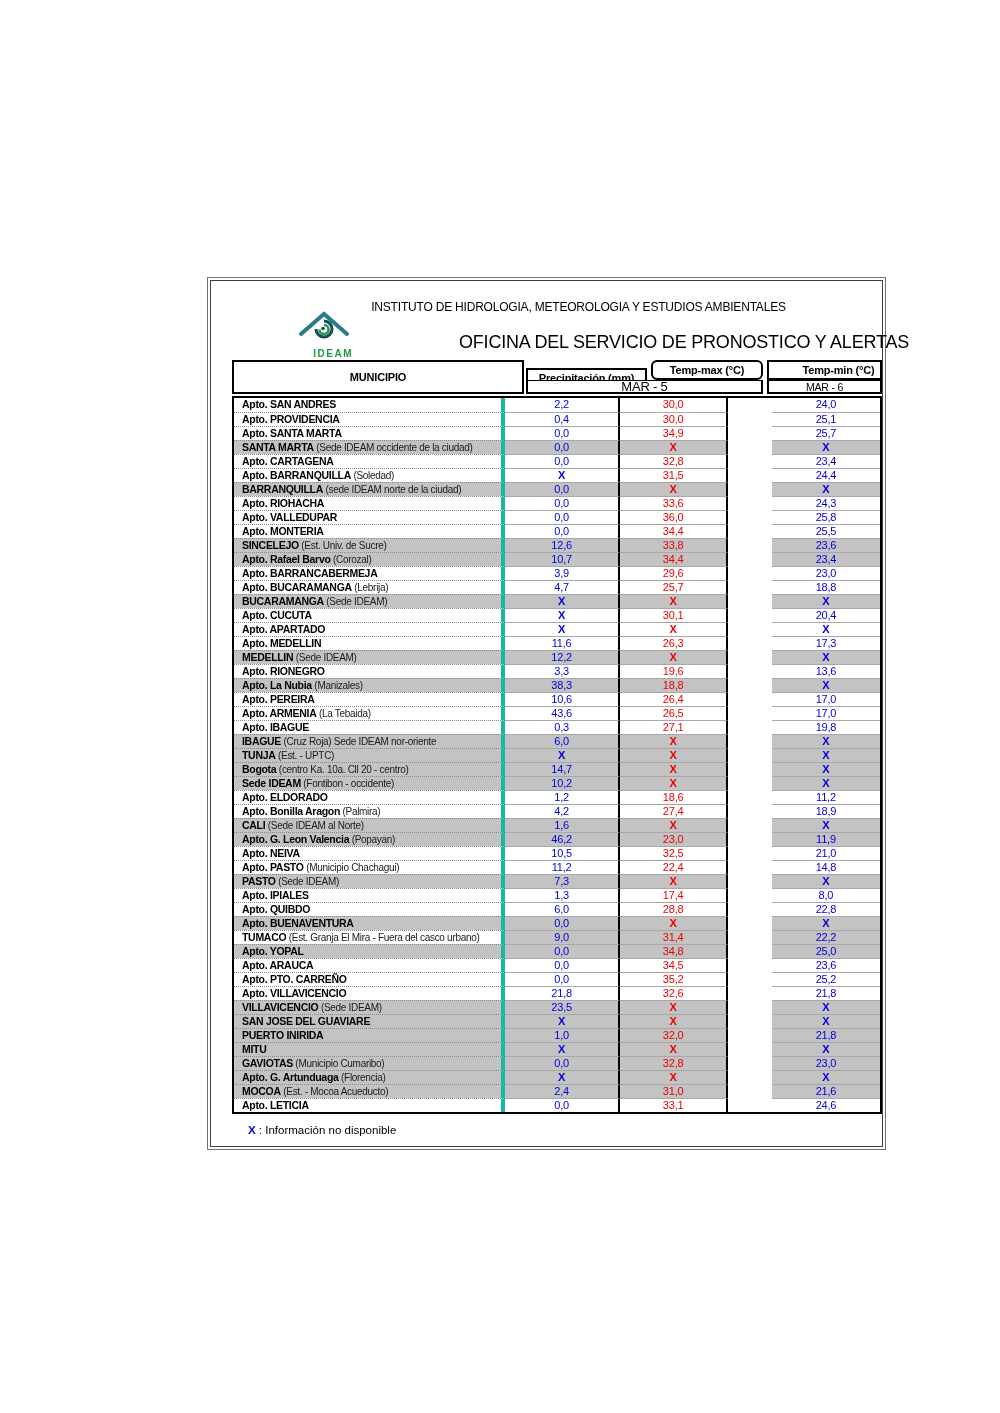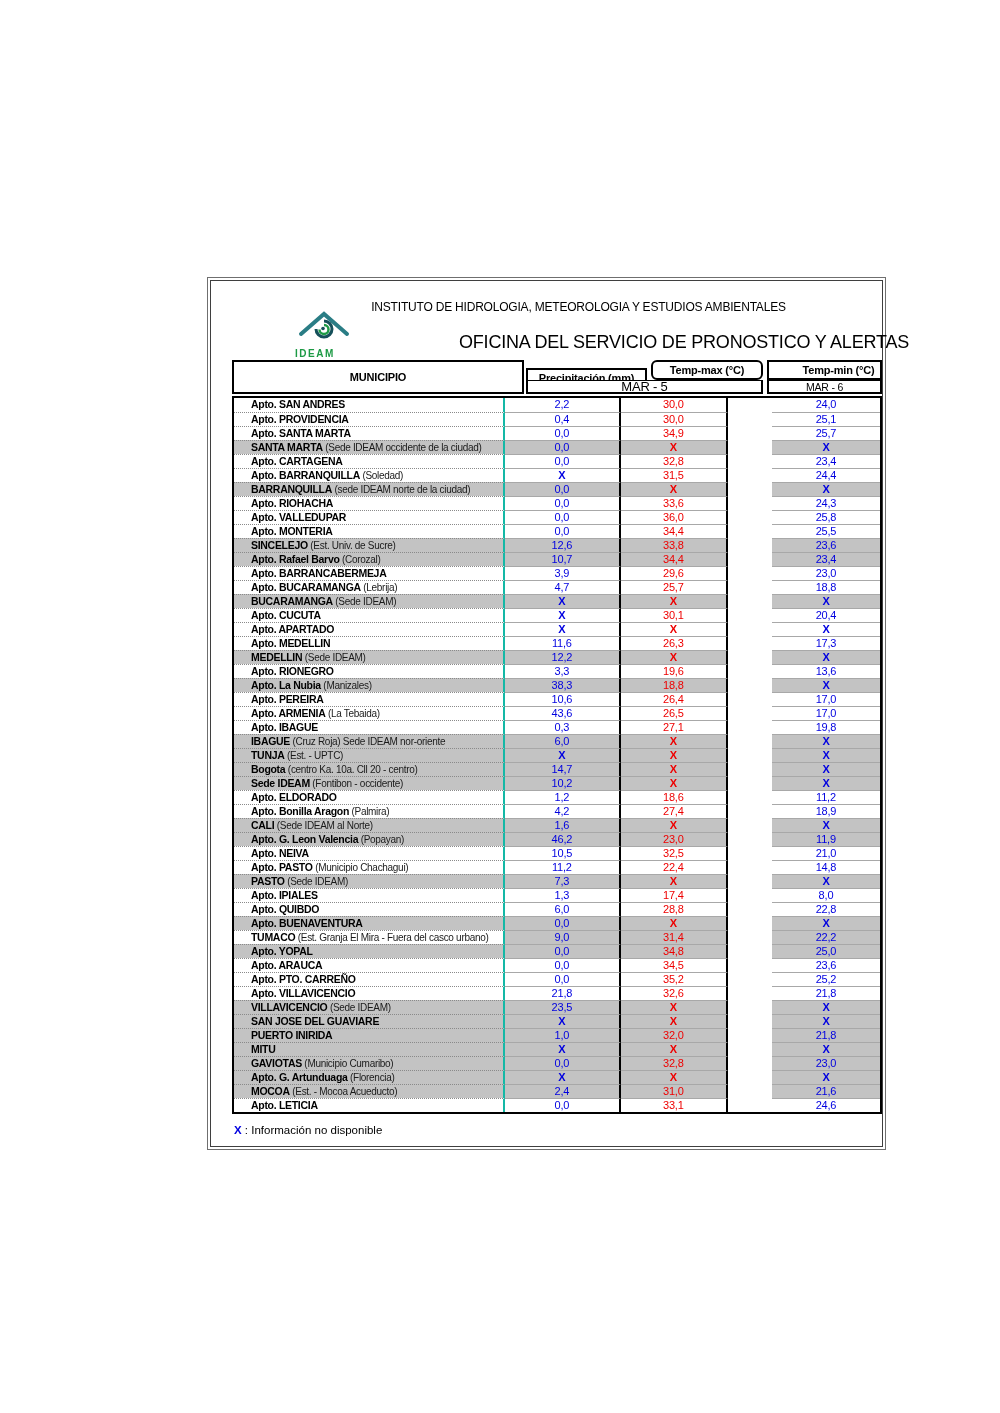--- a/index.html
+++ b/index.html
@@ -6,51 +6,51 @@
   body{width:1000px;height:1413px;position:relative;font-family:"Liberation Sans",sans-serif;color:#000;}
 
   .page-box{position:absolute;left:210px;top:280px;width:671px;height:865px;
     border:1px solid #3f3f3f;outline:1px solid #6f6f6f;outline-offset:2px;background:#fff;}
 
   .title1{position:absolute;top:19px;left:0;width:100%;box-sizing:border-box;padding-left:64px;
     text-align:center;font-size:12px;letter-spacing:-0.2px;white-space:nowrap;}
   .subtitle{position:absolute;top:51px;left:248px;width:424px;text-align:center;
     font-size:18px;letter-spacing:-0.2px;white-space:nowrap;}
 
-  .logo{position:absolute;left:84px;top:26px;width:58px;text-align:left;}
+  .logo{position:absolute;left:84px;top:26px;width:58px;text-align:right;}
   .logo .ideam-text{font-size:10px;font-weight:bold;letter-spacing:1.5px;color:var(--logo-green);margin-top:-3px;}
 
   .table{position:absolute;left:21px;top:79px;width:650px;}
   .th{position:absolute;box-sizing:border-box;border:2px solid #000;background:#fff;
     display:flex;align-items:center;justify-content:center;font-weight:bold;font-size:11px;
     letter-spacing:-0.2px;white-space:nowrap;}
   .th-mun{left:0;top:0;width:292px;height:34px;}
   .th-precip{left:294px;top:8px;width:121px;height:20px;}
   .th-tmax{left:419px;top:0;width:112px;height:20px;border-radius:6px;}
   .th-tmin{left:535px;top:0;width:115px;height:20px;padding-left:28px;}
   .th-mar5{left:294px;top:20px;width:237px;height:14px;font-weight:normal;font-size:13px;border-width:1px 2px 2px 2px;}
   .th-mar6{left:535px;top:20px;width:115px;height:14px;font-weight:normal;font-size:10.5px;border-width:1px 2px 2px 2px;}
 
   .tbody{position:absolute;left:0;top:36px;width:650px;box-sizing:border-box;border:2px solid #000;background:#fff;}
   .tr{display:flex;height:14px;}
   .td{box-sizing:border-box;overflow:hidden;white-space:nowrap;}
-  .td.name{width:292px;border-right:2px solid #14b8a6;padding-left:17px;
+  .td.name{width:292px;border-right:4px solid #14b8a6;padding-left:8px;
     font-size:10.5px;font-weight:bold;letter-spacing:-0.3px;line-height:13px;}
   .td.name .note{font-weight:normal;font-size:10px;color:#1a1a1a;}
   .td.v{text-align:center;font-size:11px;line-height:13px;letter-spacing:-0.2px;}
   .td.v.precip{width:125px;border-right:2px solid #000;color:var(--blue);}
   .td.v.tmax{width:116px;border-right:2px solid #000;color:var(--red);}
   .td.v.tmin{width:117px;color:var(--blue);margin-left:44px;}
   .td.v.x{font-weight:bold;}
   .tr + .tr .td.name{border-top:1px dotted #8a8a8a;}
   .tr + .tr .td.v{border-top:1px solid #a8a8a8;}
   .tr.gray .td{background:var(--gray);}
   .tr.mixed .td.v{background:var(--gray);}
 
-  .footnote{position:absolute;left:23px;top:843px;font-size:11.5px;white-space:nowrap;}
+  .footnote{position:absolute;left:37px;top:843px;font-size:11.5px;white-space:nowrap;}
   .footnote .xsym{color:var(--blue);font-weight:bold;}
 </style>
 </head>
 <body>
 
 <div class="page-box">
 
   <div class="title1">INSTITUTO DE HIDROLOGIA, METEOROLOGIA Y ESTUDIOS AMBIENTALES</div>
 
   <div class="logo">

